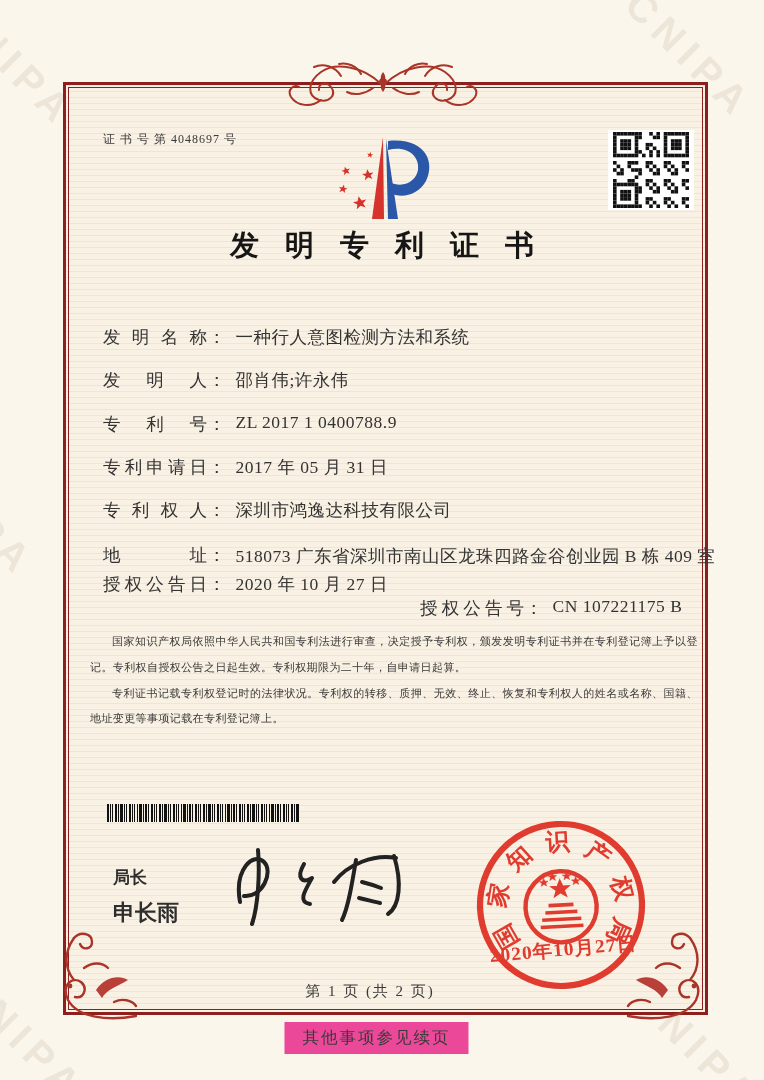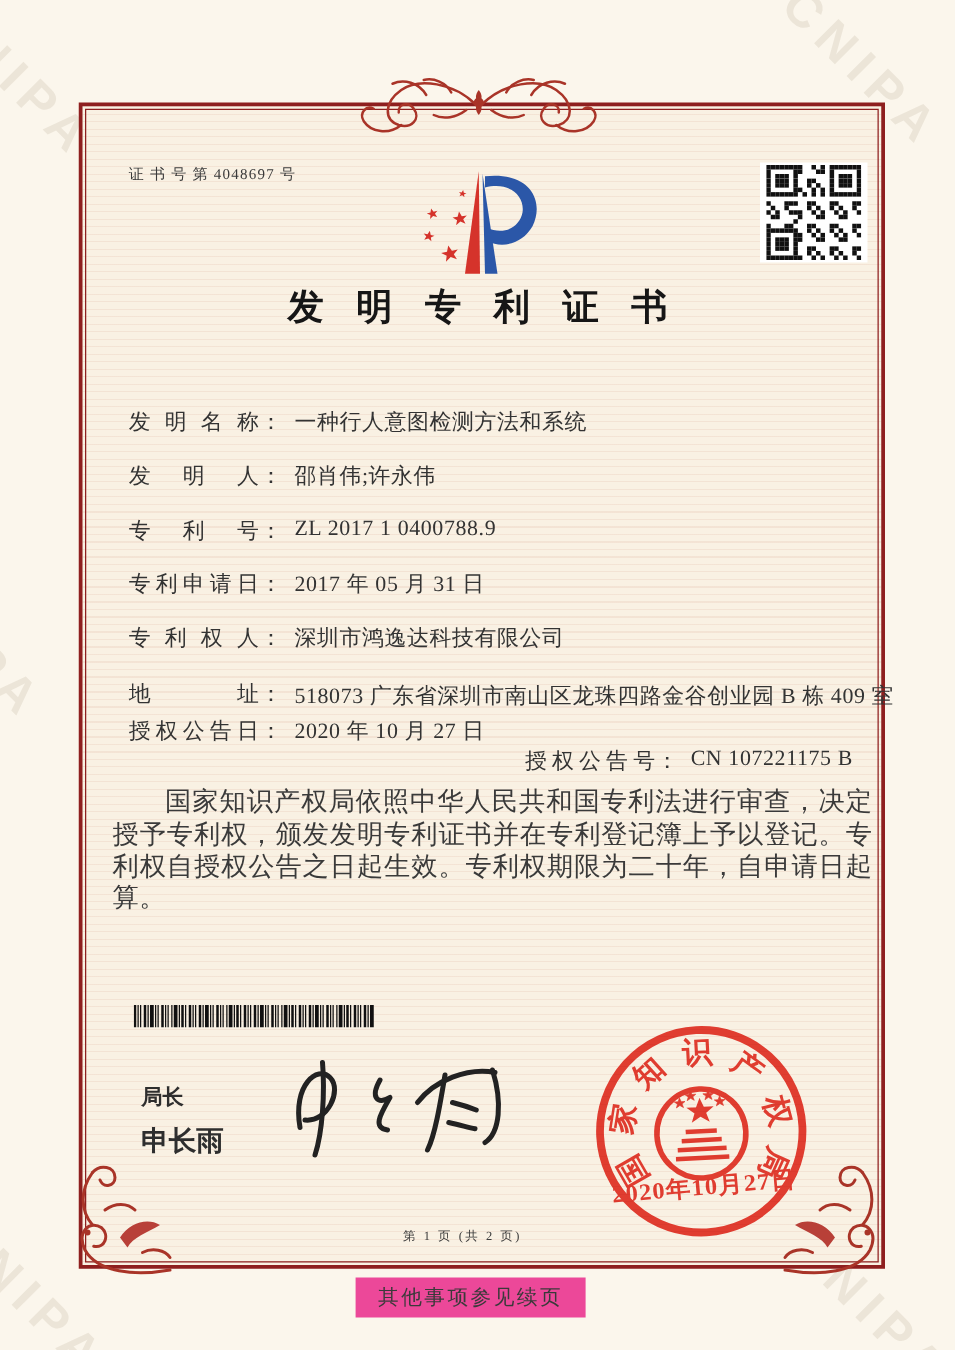--- a/index.html
+++ b/index.html
@@ -54,21 +54,21 @@
     display:inline-block;width:104px;text-align:justify;text-align-last:justify;
     vertical-align:top;color:#333;
   }
   .fcolon{margin:0 10px 0 1px;vertical-align:top;}
   .fvalue{display:inline-block;vertical-align:top;letter-spacing:0.5px;}
   .fvalue.addr{max-width:490px;line-height:26px;}
   .frow.col2{left:420px;}
   
   .paras{
     position:absolute;left:90px;top:629px;width:608px;z-index:4;
-    font-size:21px;line-height:25.8px;text-align:justify;color:#3a3a3a;
+    font-size:11px;line-height:25.8px;text-align:justify;color:#3a3a3a;
     letter-spacing:0.4px;
   }
   .paras p{margin:0;text-indent:2em;}
   
   .barcode{position:absolute;left:107px;top:804px;z-index:4;}
   .signtitle{
     position:absolute;left:113px;top:866px;font-size:17px;z-index:4;
     font-family:Liberation Mono, monospace;font-weight:600;color:#2e2e2e;
   }
   .signname{
@@ -85,21 +85,21 @@
     font-size:27px;font-weight:bold;fill:#e5352b;
     font-family:"Liberation Sans","DejaVu Sans",sans-serif;
   }
   .sealdate{
     font-size:21px;font-weight:bold;fill:#e5352b;
     font-family:"Liberation Serif","DejaVu Serif",serif;letter-spacing:1px;
   }
   
   .pageinfo{
     position:absolute;left:0;top:982px;width:740px;text-align:center;
-    font-size:10px;color:#3a3a3a;z-index:4;letter-spacing:2px;
+    font-size:15px;color:#3a3a3a;z-index:4;letter-spacing:2px;
   }
   .footnote{
     position:absolute;left:50%;top:1022px;transform:translateX(-53%);
     background:#ec4899;padding:5px 18px;font-size:16.5px;color:#3a3a3a;
     letter-spacing:2px;z-index:4;
   }
   .orn{position:absolute;z-index:7;pointer-events:none;}
   svg text{user-select:none;}
 </style>
 </head>
@@ -396,20 +396,21 @@
 </div>
 <div class="frow" style="top:572px;">
   <span class="flabel">授权公告日</span><span class="fcolon">：</span><span class="fvalue">2020 年 10 月 27 日</span>
 </div>
 <div class="frow col2" style="top:596px;">
   <span class="flabel">授权公告号</span><span class="fcolon">：</span><span class="fvalue">CN 107221175 B</span>
 </div>
 
 <div class="paras">
   <p>国家知识产权局依照中华人民共和国专利法进行审查，决定授予专利权，颁发发明专利证书并在专利登记簿上予以登记。专利权自授权公告之日起生效。专利权期限为二十年，自申请日起算。</p>
+  <p>专利证书记载专利权登记时的法律状况。专利权的转移、质押、无效、终止、恢复和专利权人的姓名或名称、国籍、地址变更等事项记载在专利登记簿上。</p>
 </div>
 
 <svg id="barcode" class="barcode" width="196" height="18" viewBox="0 0 196 18">
     <rect x="0" y="0" width="2" height="18" fill="#111"></rect>
     <rect x="3" y="0" width="1" height="18" fill="#111"></rect>
     <rect x="5" y="0" width="1" height="18" fill="#111"></rect>
     <rect x="8" y="0" width="2" height="18" fill="#111"></rect>
     <rect x="11" y="0" width="1" height="18" fill="#111"></rect>
     <rect x="13" y="0" width="3" height="18" fill="#111"></rect>
     <rect x="17" y="0" width="1" height="18" fill="#111"></rect>

